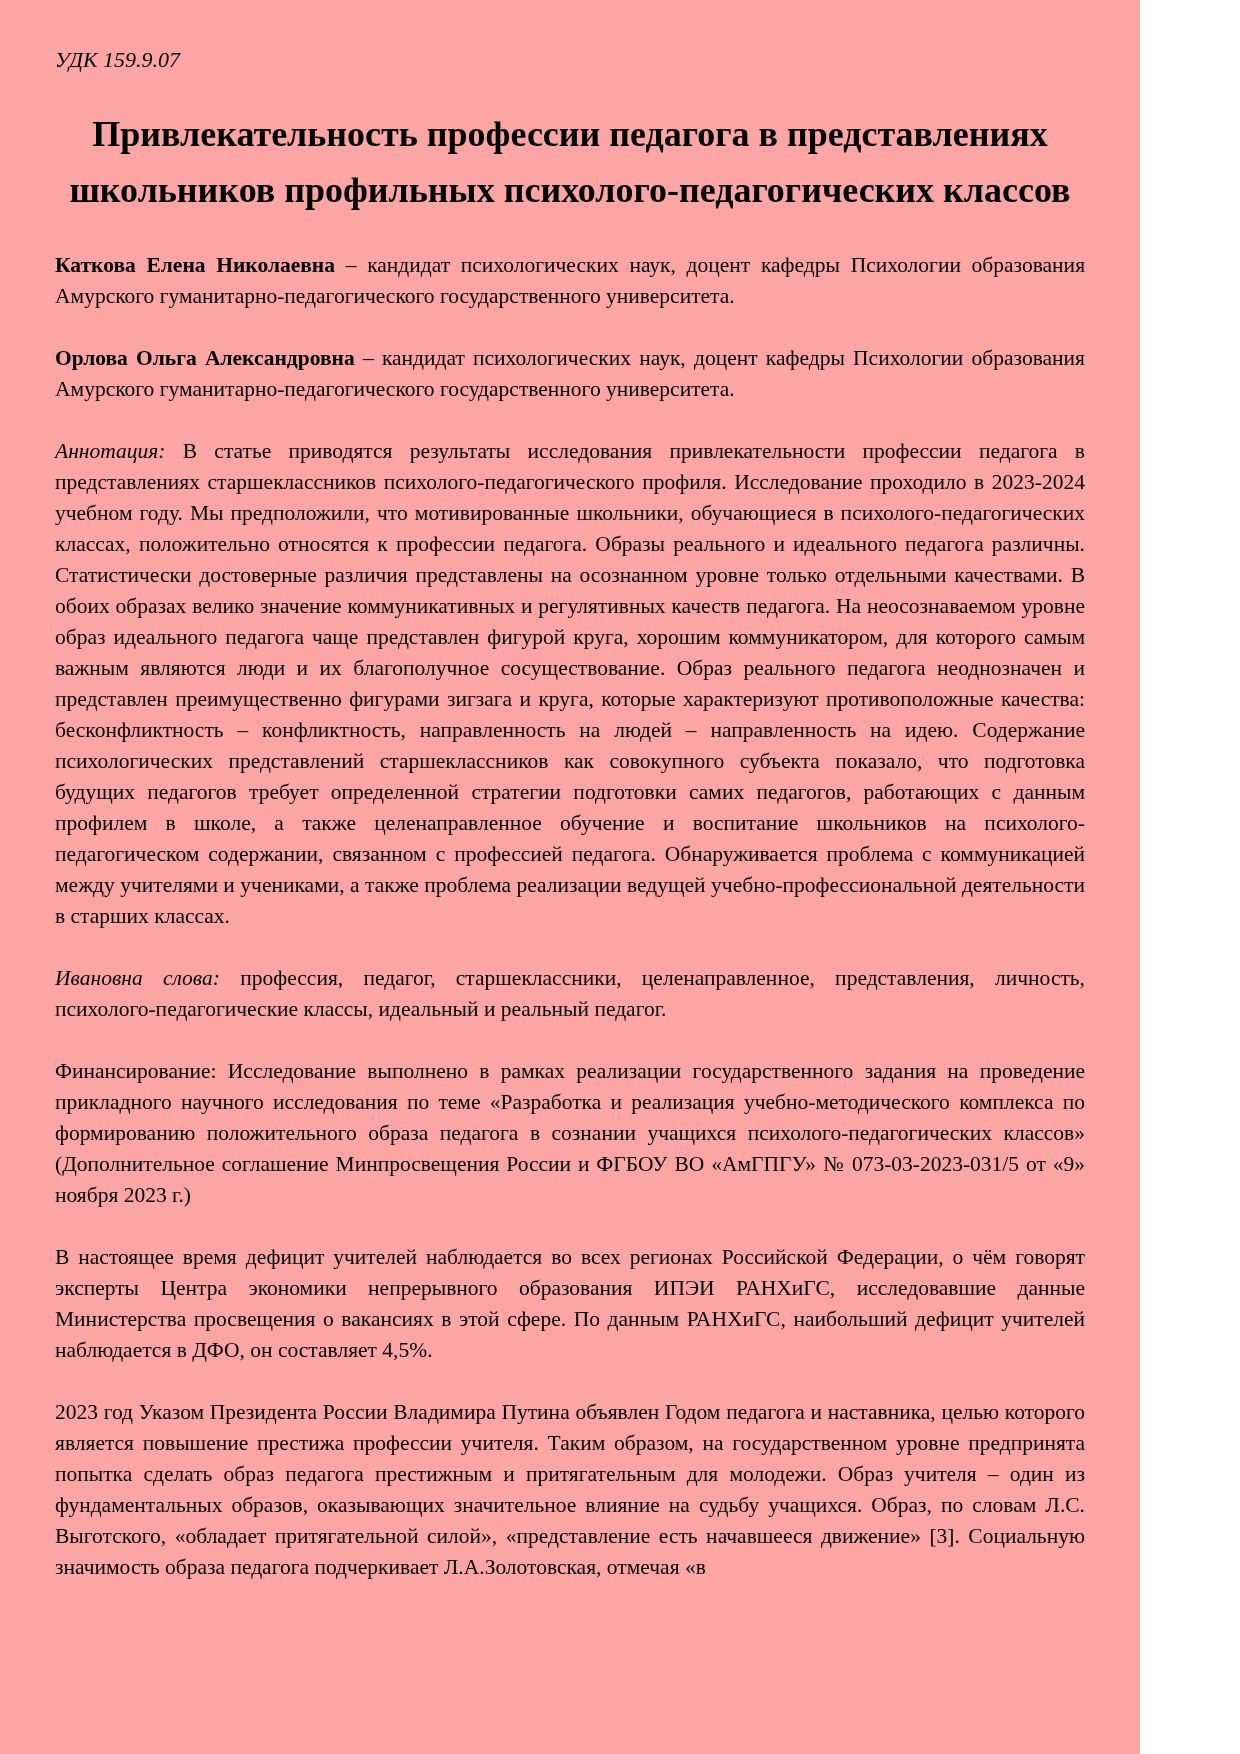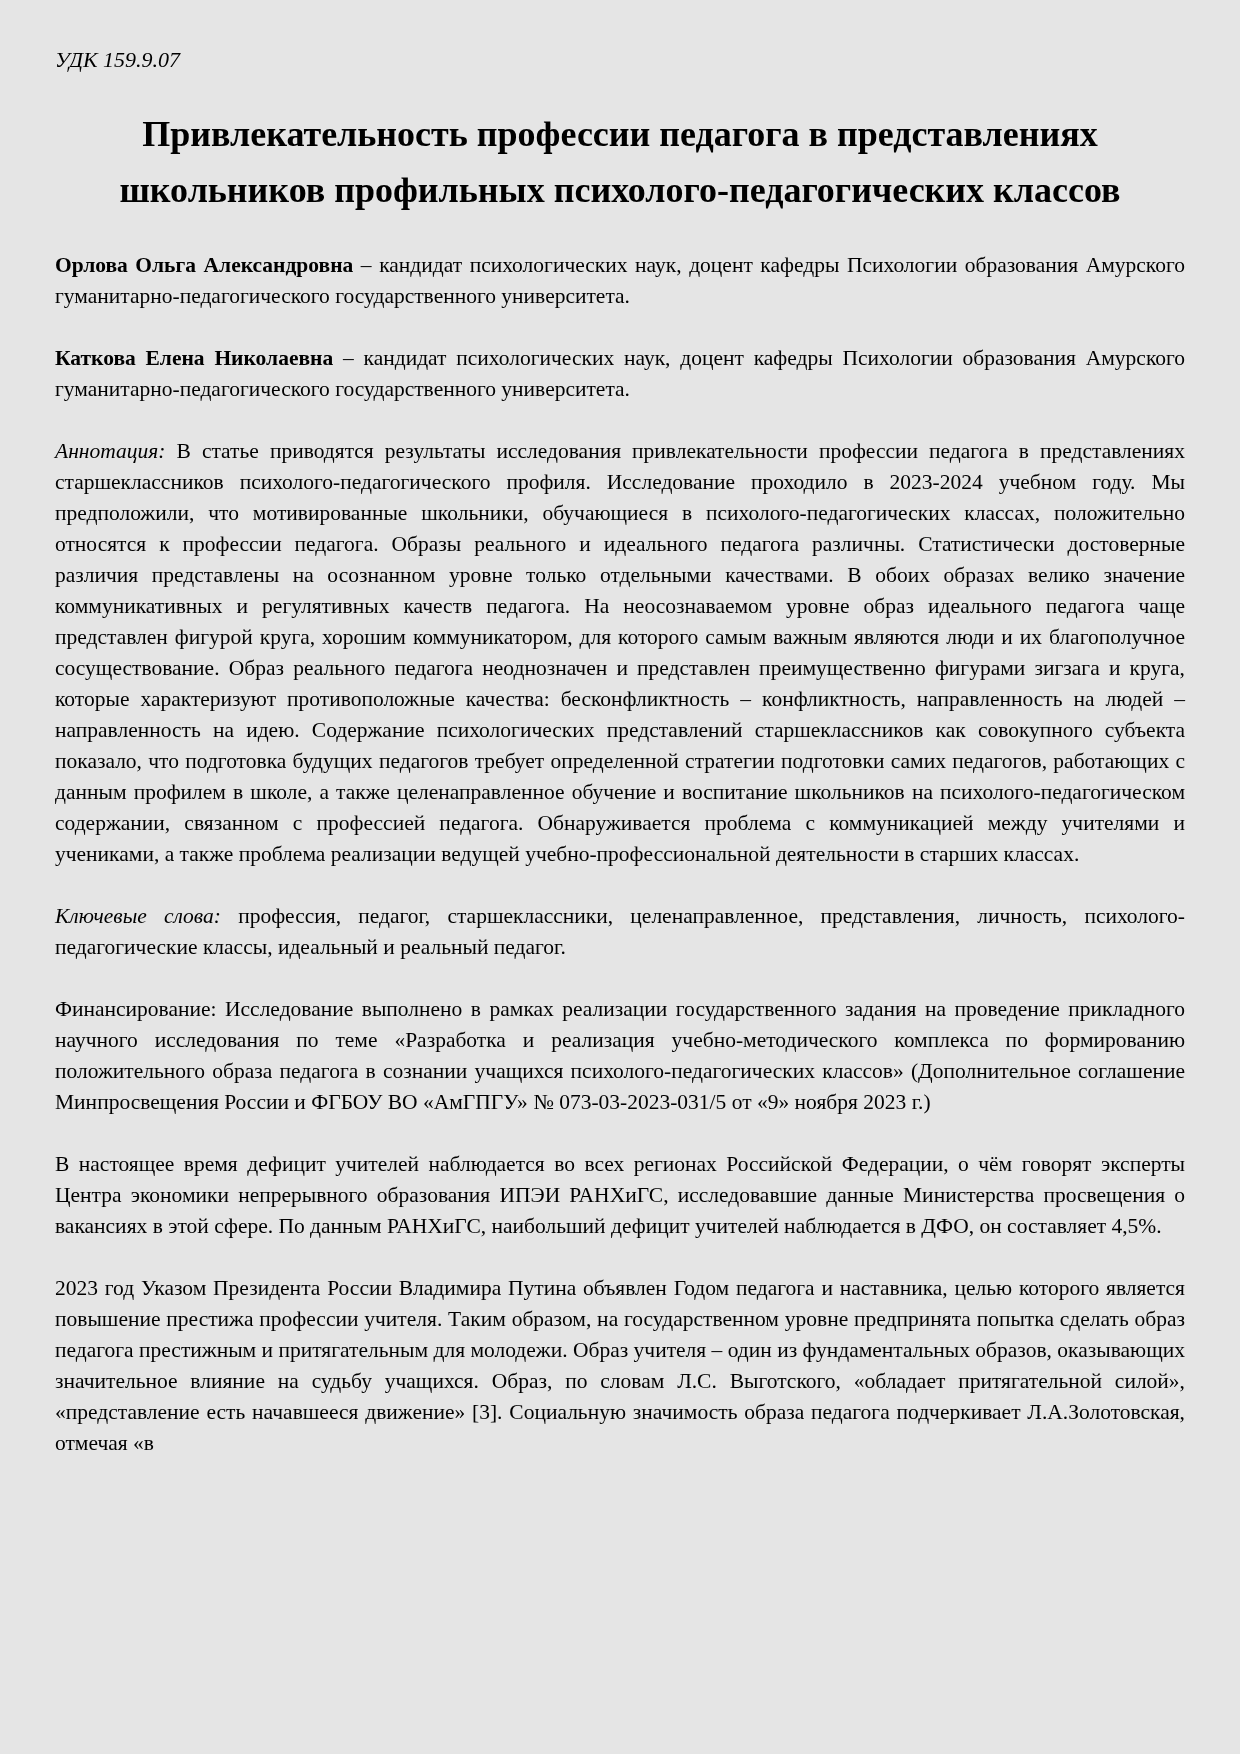--- a/index.html
+++ b/index.html
@@ -5,24 +5,24 @@
   * { margin: 0; padding: 0; box-sizing: border-box; }
   html, body { background: #ffffff; }
   body {
     width: 1240px;
     height: 1754px;
     font-family: "Liberation Serif", serif;
     color: #000000;
     overflow: hidden;
   }
   .page {
-    width: 1240px;
+    width: 1140px;
     height: 1754px;
     padding: 46px 55px 0 55px;
-    background: #e5e5e5;
+    background: #fca5a5;
   }
   .udk {
     font-style: italic;
     font-size: 22px;
     line-height: 28px;
     margin-bottom: 32px;
   }
   .title {
     font-weight: bold;
     font-size: 36px;
@@ -42,28 +42,28 @@
 </style>
 </head>
 <body>
 
 <div class="page">
 
   <div class="udk">УДК 159.9.07</div>
 
   <h1 class="title">Привлекательность профессии педагога в представлениях школьников профильных психолого-педагогических классов</h1>
 
+  <p class="para"><span class="author-name">Каткова Елена Николаевна</span> <span>– кандидат психологических наук, доцент кафедры Психологии образования Амурского гуманитарно-педагогического государственного университета.</span></p>
+
   <p class="para"><span class="author-name">Орлова Ольга Александровна</span> <span>– кандидат психологических наук, доцент кафедры Психологии образования Амурского гуманитарно-педагогического государственного университета.</span></p>
-
-  <p class="para"><span class="author-name">Каткова Елена Николаевна</span> <span>– кандидат психологических наук, доцент кафедры Психологии образования Амурского гуманитарно-педагогического государственного университета.</span></p>
 
 
   <p class="para"><span class="lead-italic">Аннотация:</span> <span>В статье приводятся результаты исследования привлекательности профессии педагога в представлениях старшеклассников психолого-педагогического профиля. Исследование проходило в 2023-2024 учебном году. Мы предположили, что мотивированные школьники, обучающиеся в психолого-педагогических классах, положительно относятся к профессии педагога. Образы реального и идеального педагога различны. Статистически достоверные различия представлены на осознанном уровне только отдельными качествами. В обоих образах велико значение коммуникативных и регулятивных качеств педагога. На неосознаваемом уровне образ идеального педагога чаще представлен фигурой круга, хорошим коммуникатором, для которого самым важным являются люди и их благополучное сосуществование. Образ реального педагога неоднозначен и представлен преимущественно фигурами зигзага и круга, которые характеризуют противоположные качества: бесконфликтность – конфликтность, направленность на людей – направленность на идею. Содержание психологических представлений старшеклассников как совокупного субъекта показало, что подготовка будущих педагогов требует определенной стратегии подготовки самих педагогов, работающих с данным профилем в школе, а также целенаправленное обучение и воспитание школьников на психолого-педагогическом содержании, связанном с профессией педагога. Обнаруживается проблема с коммуникацией между учителями и учениками, а также проблема реализации ведущей учебно-профессиональной деятельности в старших классах.</span></p>
 
-  <p class="para"><span class="lead-italic">Ключевые слова:</span> <span>профессия, педагог, старшеклассники, целенаправленное, представления, личность, психолого-педагогические классы, идеальный и реальный педагог.</span></p>
+  <p class="para"><span class="lead-italic">Ивановна слова:</span> <span>профессия, педагог, старшеклассники, целенаправленное, представления, личность, психолого-педагогические классы, идеальный и реальный педагог.</span></p>
 
   <p class="para"><span>Финансирование:</span> <span>Исследование выполнено в рамках реализации государственного задания на проведение прикладного научного исследования по теме «Разработка и реализация учебно-методического комплекса по формированию положительного образа педагога в сознании учащихся психолого-педагогических классов» (Дополнительное соглашение Минпросвещения России и ФГБОУ ВО «АмГПГУ» № 073-03-2023-031/5 от «9» ноября 2023 г.)</span></p>
 
   <p class="para">В настоящее время дефицит учителей наблюдается во всех регионах Российской Федерации, о чём говорят эксперты Центра экономики непрерывного образования ИПЭИ РАНХиГС, исследовавшие данные Министерства просвещения о вакансиях в этой сфере. По данным РАНХиГС, наибольший дефицит учителей наблюдается в ДФО, он составляет 4,5%.</p>
 
   <p class="para">2023 год Указом Президента России Владимира Путина объявлен Годом педагога и наставника, целью которого является повышение престижа профессии учителя. Таким образом, на государственном уровне предпринята попытка сделать образ педагога престижным и притягательным для молодежи. Образ учителя – один из фундаментальных образов, оказывающих значительное влияние на судьбу учащихся. Образ, по словам Л.С. Выготского, «обладает притягательной силой», «представление есть начавшееся движение» [3]. Социальную значимость образа педагога подчеркивает Л.А.Золотовская, отмечая «в</p>
 
 </div>
 
 </body></html>

